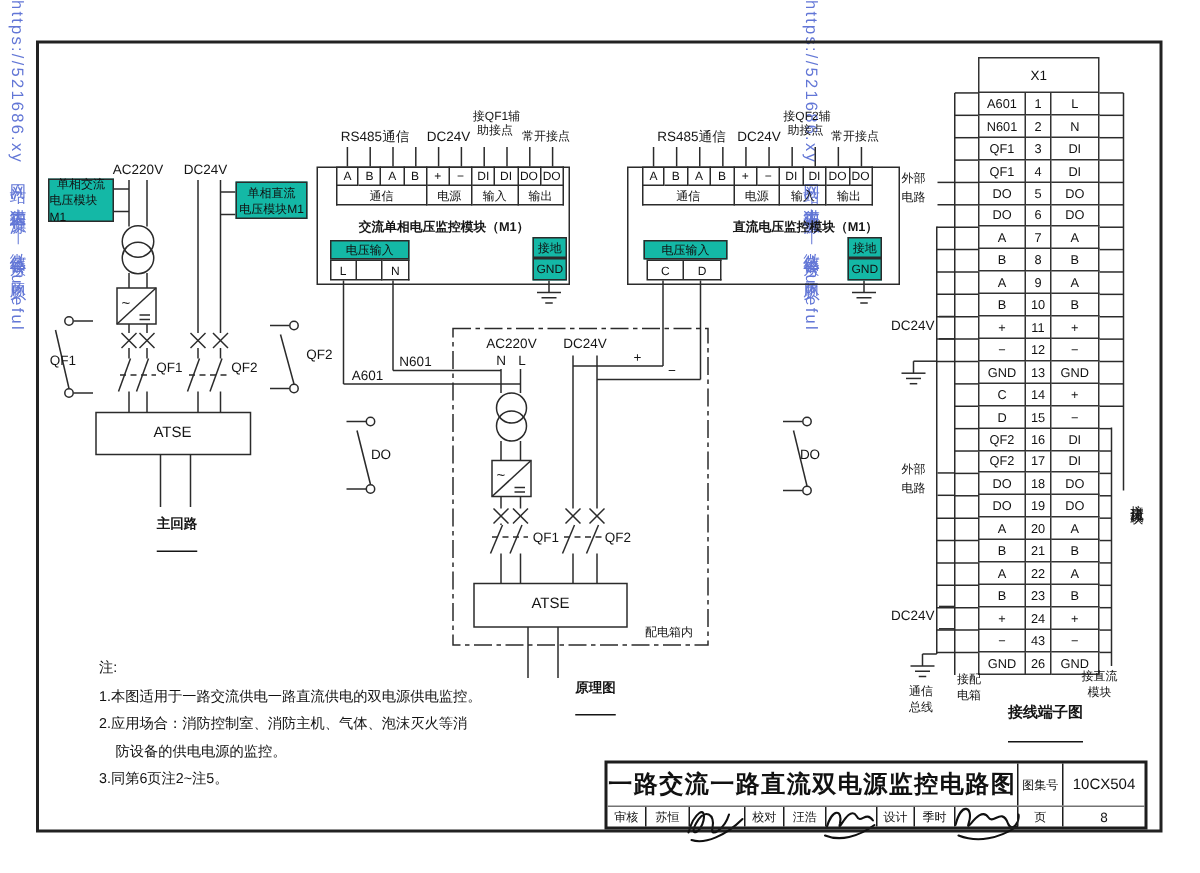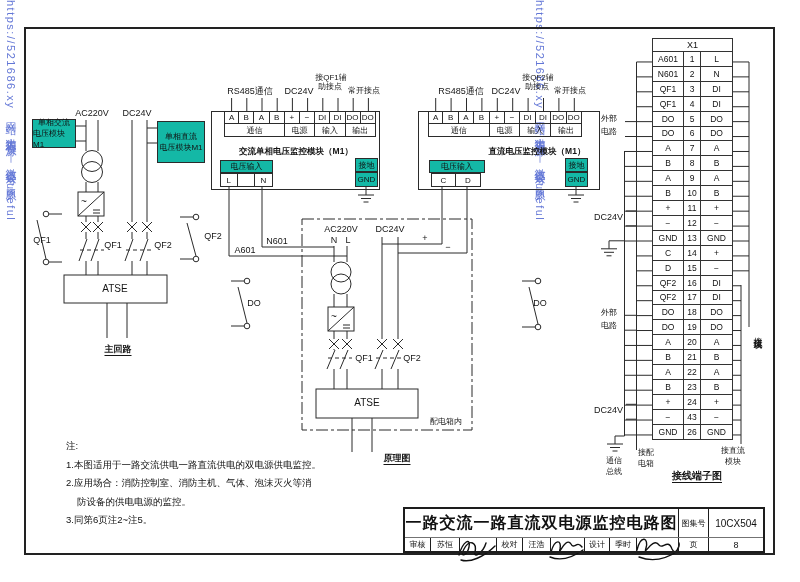--- a/index.html
+++ b/index.html
@@ -4,37 +4,37 @@
 <style>
   html,body{margin:0;padding:0;background:#e8e8e8;}
   #canvas{position:relative;width:800px;height:582px;background:#ffffff;overflow:hidden;
           font-family:"Liberation Sans","DejaVu Sans",sans-serif;color:#111;}
   #frame{position:absolute;left:24px;top:27px;width:747px;height:524px;border:2px solid #222;}
   svg.layer{position:absolute;left:0;top:0;width:800px;height:582px;}
   .lbl{position:absolute;font-size:9px;color:#151515;white-space:nowrap;transform:translateX(-50%);line-height:10px;}
   .lbl-left{transform:none;}
   .lbl-s{font-size:8px;}
   .lbl-b{font-weight:bold;}
-  .u{border-bottom:1px solid #151515;padding-bottom:1px;}
+  .u{border-bottom:1px solid #151515;padding-bottom:13px;}
   .wm{position:absolute;writing-mode:vertical-rl;font-size:11px;letter-spacing:1.5px;
       color:#3c55cc;opacity:.8;line-height:14px;overflow:hidden;}
   
   .module{position:absolute;border:1px solid #2b2b2b;background:transparent;}
   .trow{position:absolute;display:flex;}
   .tcell{border:1px solid #2b2b2b;border-left:none;box-sizing:border-box;display:flex;align-items:center;justify-content:center;
          font-size:8px;height:13px;}
   .tcell:first-child{border-left:1px solid #2b2b2b;}
   .gcell{font-size:8px;height:13px;border:1px solid #2b2b2b;border-left:none;border-top:none;box-sizing:border-box;
          display:flex;align-items:center;justify-content:center;}
   .gcell:first-child{border-left:1px solid #2b2b2b;}
   .smallbox{position:absolute;border:1px solid #2b2b2b;box-sizing:border-box;font-size:8px;
             display:flex;align-items:center;justify-content:center;background:#14b8a6;}
   
   #x1table{position:absolute;left:652px;top:38px;width:81px;}
-  #x1header{border:1px solid #333;box-sizing:border-box;height:14px;font-size:9px;display:flex;align-items:center;justify-content:center;}
+  #x1header{border:1px solid #333;box-sizing:border-box;height:24px;font-size:9px;display:flex;align-items:center;justify-content:center;}
   .xrow{display:flex;height:14.92px;box-sizing:border-box;}
   .xcell{border:1px solid #333;border-top:none;box-sizing:border-box;font-size:8.5px;
          display:flex;align-items:center;justify-content:center;overflow:hidden;}
   .xcell.c1{width:32px;}
   .xcell.c2{width:17px;border-left:none;}
   .xcell.c3{width:32px;border-left:none;}
   
   #notes{position:absolute;left:66px;top:437px;font-size:9.5px;line-height:18.5px;}
   
   #tblock{position:absolute;left:403px;top:507px;width:362px;height:46px;border:2px solid #1d1d1d;box-sizing:border-box;}
@@ -289,21 +289,21 @@
       <path d="M637,550 C641,534 649,538 646,548 C643,558 653,536 659,545 C662,550 668,538 672,549 C675,556 680,547 679,543 M639,557 C652,562 666,559 678,551"></path>
     </g>
   </svg>
 
   <div class="lbl" style="left:92px;top:108px;">AC220V</div>
   <div class="lbl" style="left:137px;top:108px;">DC24V</div>
   <div class="smallbox" style="left:32px;top:119px;width:44px;height:29px;flex-direction:column;line-height:11px;">
     <span>单相交流</span>
     <span>电压模块M1</span>
   </div>
-  <div class="smallbox" style="left:157px;top:121px;width:48px;height:42px;flex-direction:column;line-height:11px;">
+  <div class="smallbox" style="left:157px;top:121px;width:48px;height:25px;flex-direction:column;line-height:11px;">
     <span>单相直流</span>
     <span>电压模块M1</span>
   </div>
   <div class="lbl" style="left:42px;top:235px;">QF1</div>
   <div class="lbl" style="left:113px;top:240px;">QF1</div>
   <div class="lbl" style="left:163px;top:240px;">QF2</div>
   <div class="lbl" style="left:213px;top:231px;">QF2</div>
   <div class="lbl" style="left:254px;top:298px;">DO</div>
   <div class="lbl" style="left:115px;top:284px;font-size:10px;">ATSE</div>
   <div class="lbl lbl-b" style="left:118px;top:344px;"><span class="u">主回路</span></div>

